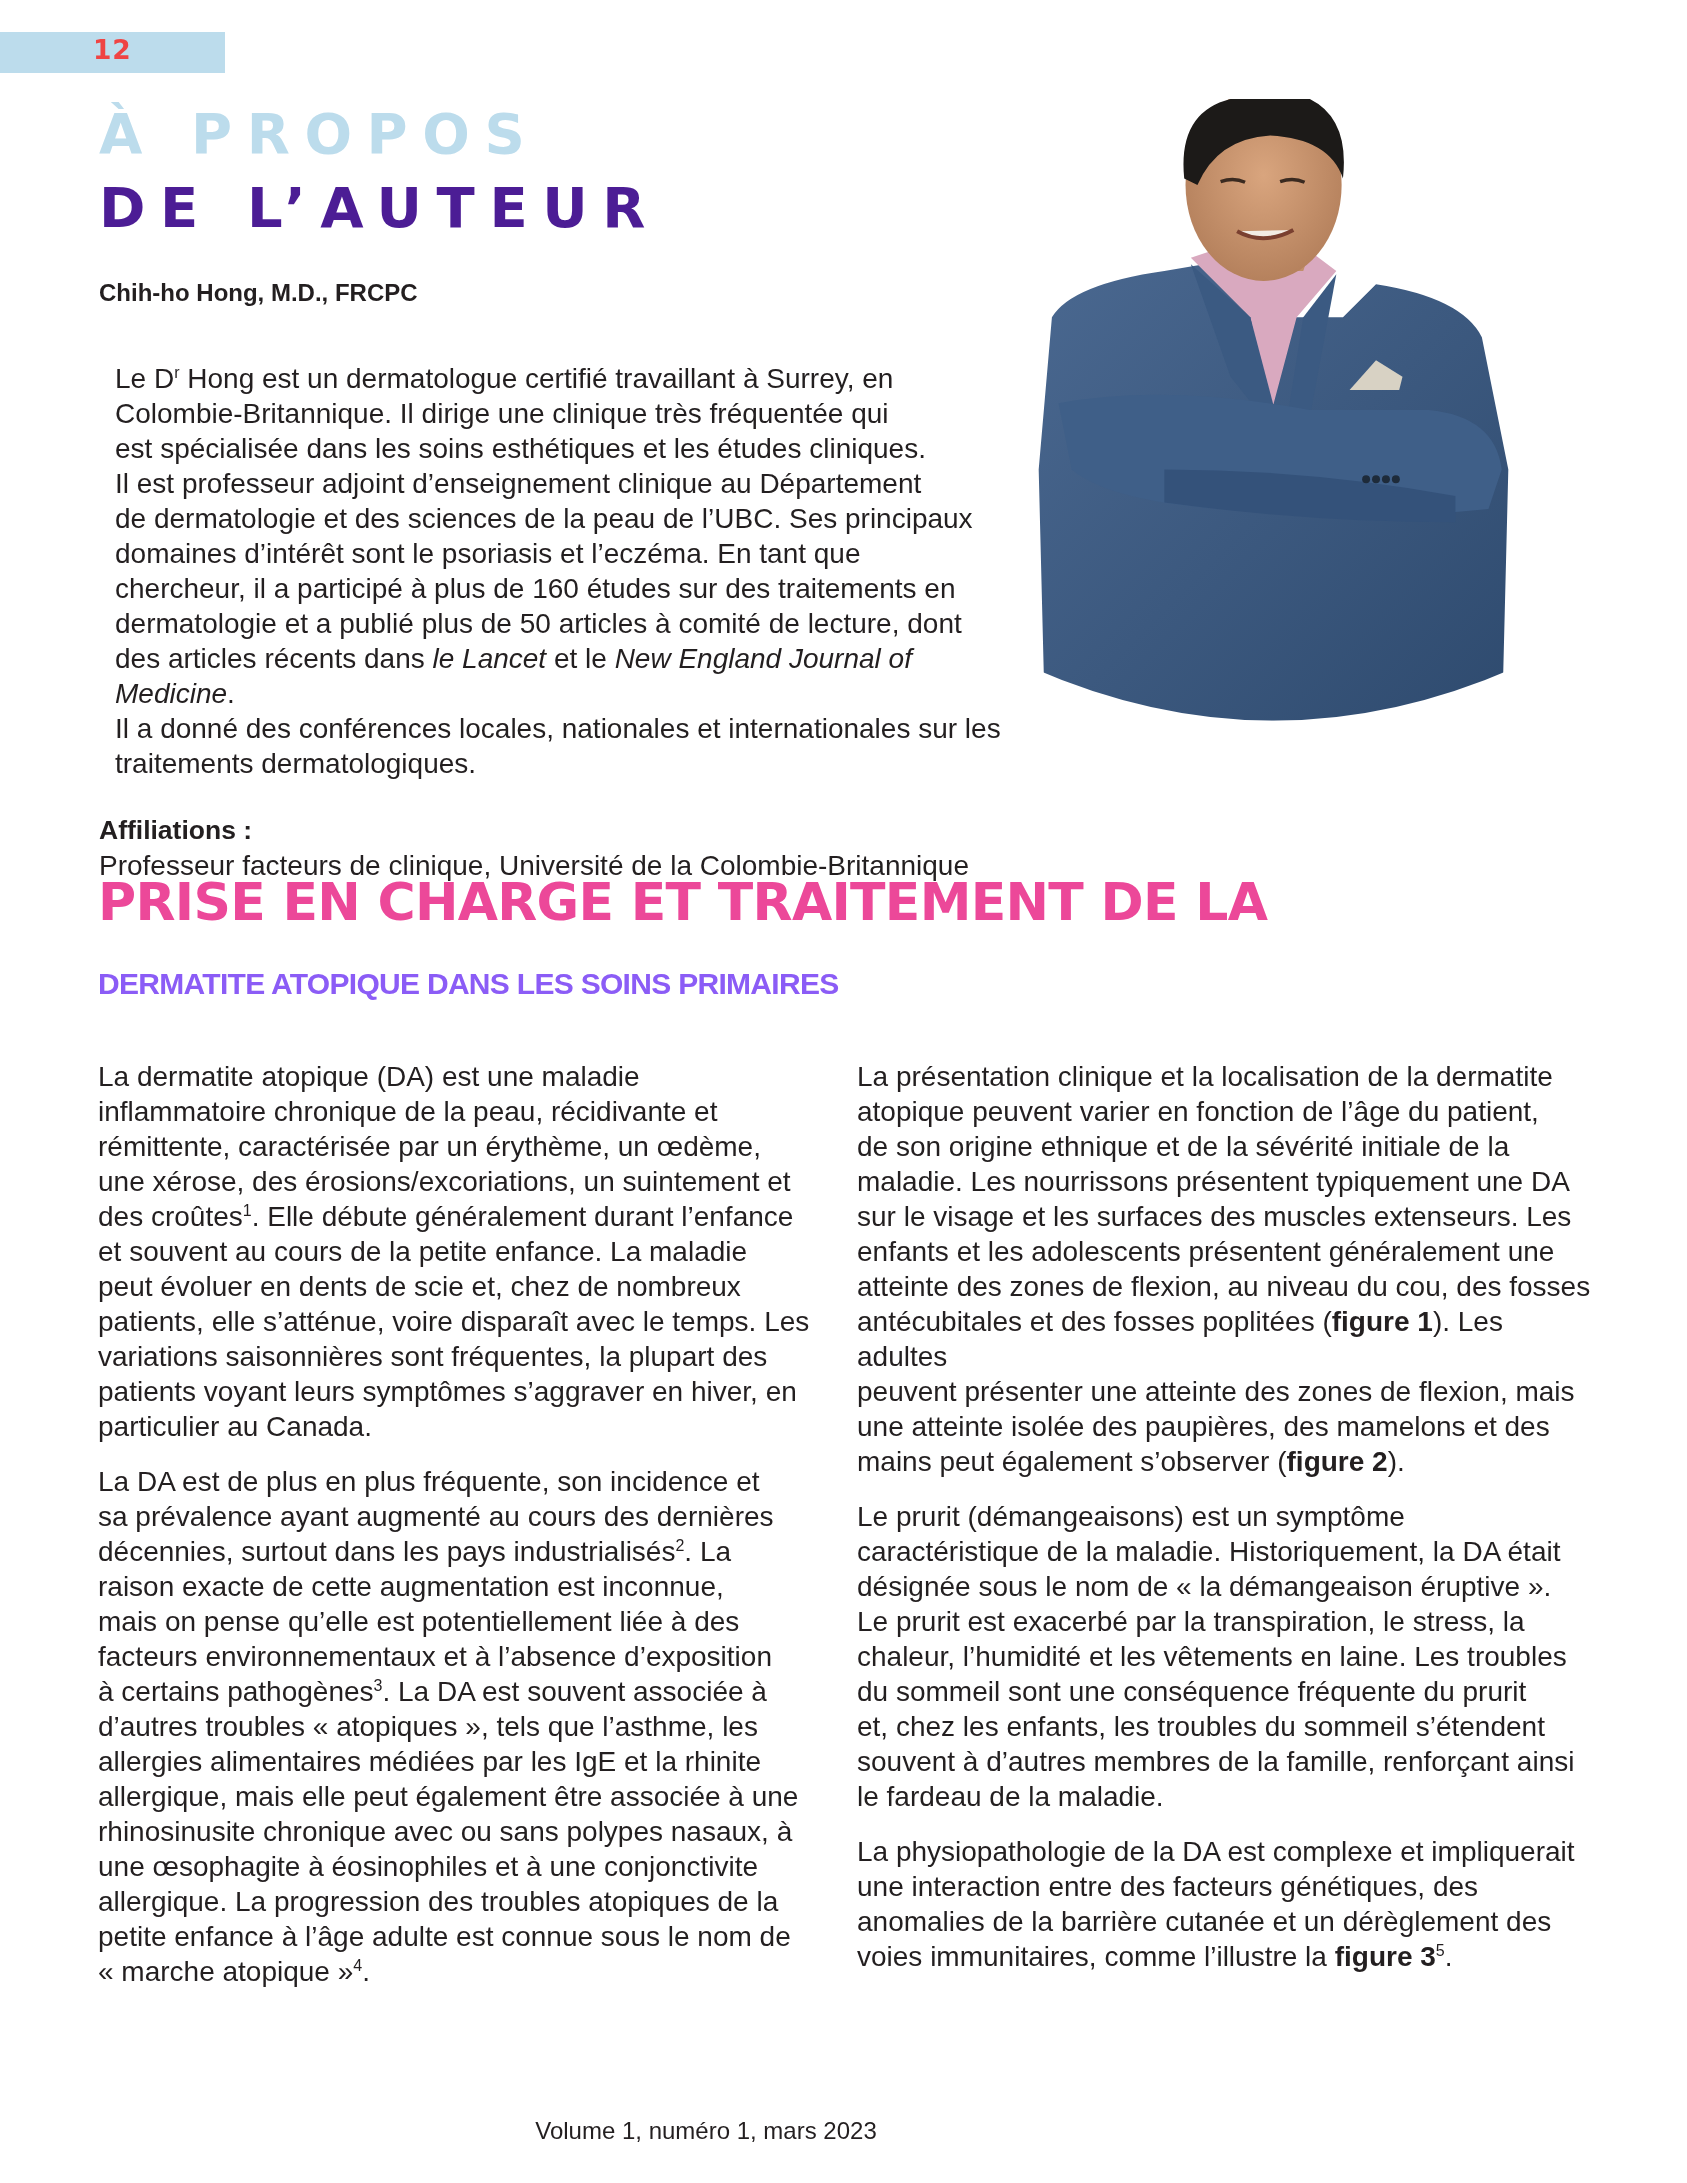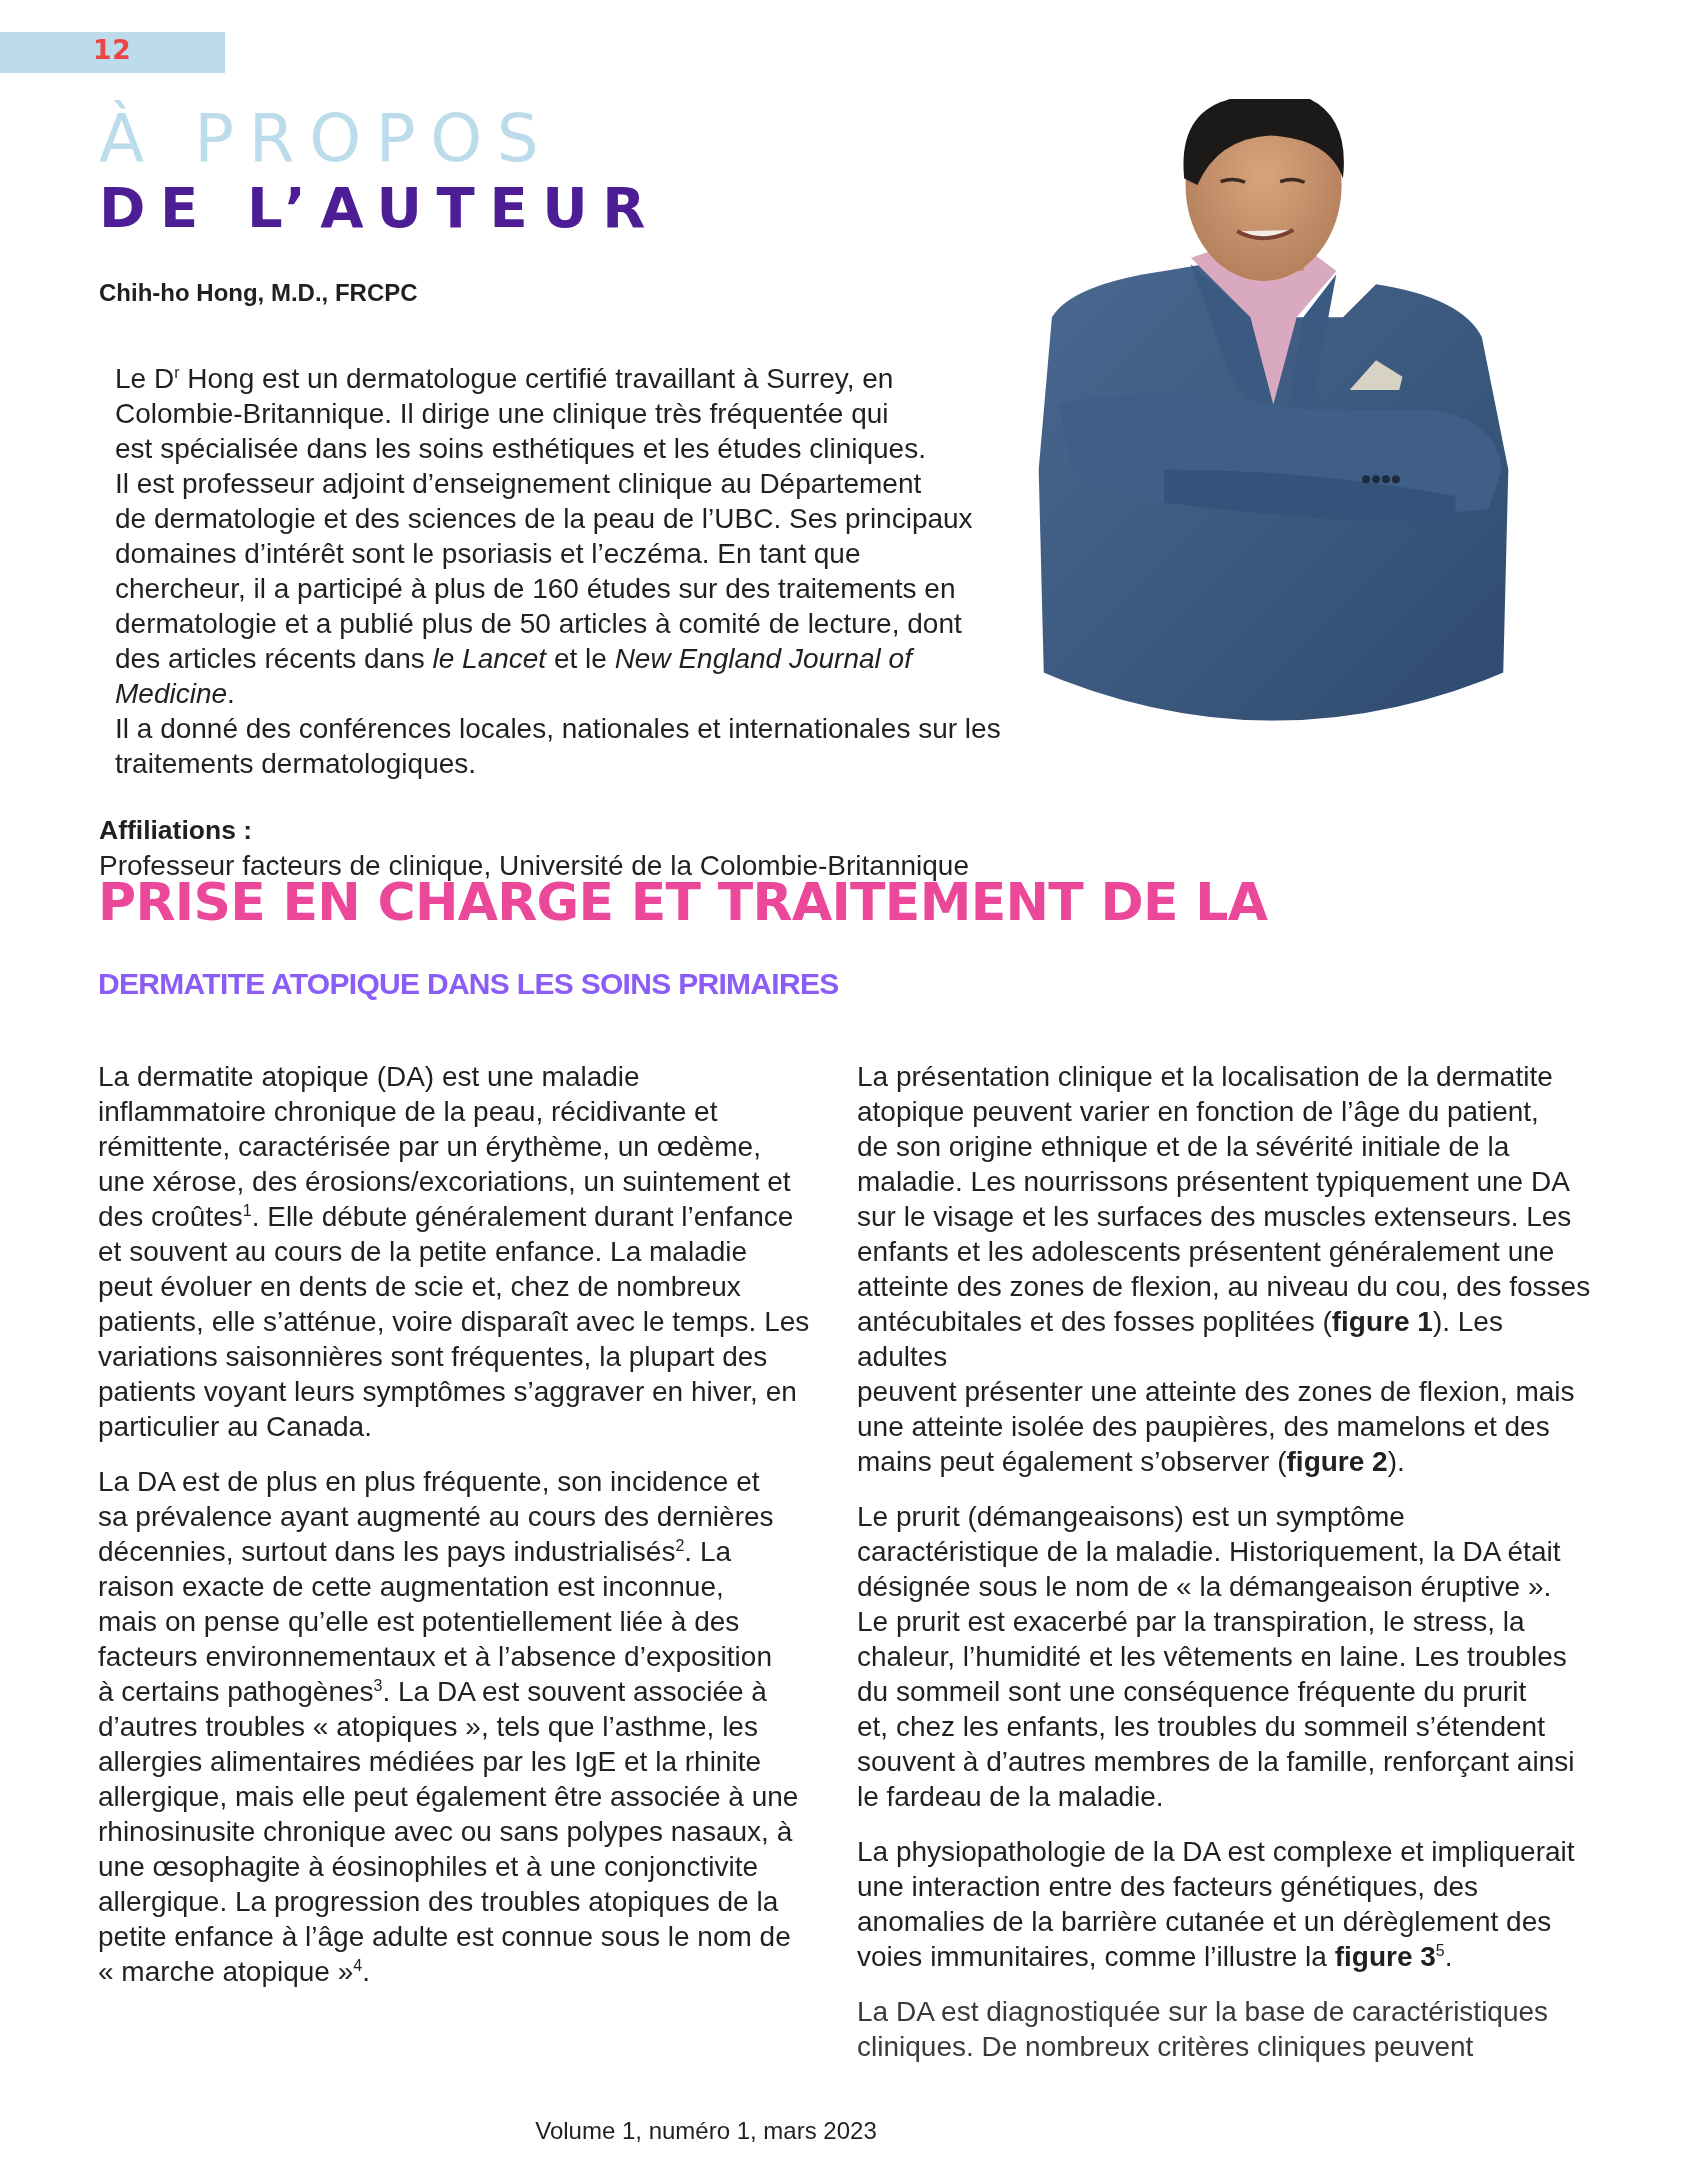--- a/index.html
+++ b/index.html
@@ -1,21 +1,21 @@
 <!DOCTYPE html>
 <html style="font-size:10.6px"><head>
 <meta charset="utf-8">
 <style>
   html, body { margin:0; padding:0; background:#ffffff; }
   body { width:1687px; height:2183px; position:relative; overflow:hidden;
          font-family:"Liberation Sans", "DejaVu Sans", sans-serif; color:#231f20; }
   .page-num-box { position:absolute; left:0; top:32px; width:225px; height:41px; background:#bcdcec; }
   .page-num { position:absolute; left:93px; top:34px; font-size:26.5px; font-weight:bold; color:#ef4444;
               font-family:"DejaVu Sans", sans-serif; letter-spacing:0.7px; }
-  .about-1 { position:absolute; left:99px; top:106px; font-size:66px; font-weight:normal; color:#bcdcec;
+  .about-1 { position:absolute; left:99px; top:106px; font-size:56px; font-weight:bold; color:#bcdcec;
              letter-spacing:14.6px; font-family:"DejaVu Sans", sans-serif; line-height:1; }
   .about-2 { position:absolute; left:99px; top:180px; font-size:56px; font-weight:bold; color:#4c1d95;
              letter-spacing:14.6px; font-family:"DejaVu Sans", sans-serif; line-height:1; }
   .author-name { position:absolute; left:99px; top:279px; font-size:24px; font-weight:bold;
                  font-family:"Liberation Sans", sans-serif; }
   .bio { position:absolute; left:99px; top:345px; width:926px; font-size:28px; line-height:35px;
          font-family:"Liberation Sans", sans-serif; }
   .bio p { margin:16px; white-space:pre-line; }
   .photo { position:absolute; left:1032px; top:99px; width:483px; height:635px; }
   .affil-label { position:absolute; left:99px; top:815px; font-size:26.5px; font-weight:bold; }
@@ -156,18 +156,16 @@
 Le prurit est exacerbé par la transpiration, le stress, la
 chaleur, l’humidité et les vêtements en laine. Les troubles
 du sommeil sont une conséquence fréquente du prurit
 et, chez les enfants, les troubles du sommeil s’étendent
 souvent à d’autres membres de la famille, renforçant ainsi
 le fardeau de la maladie.</p>
   <p><span>La physiopathologie de la DA est complexe et impliquerait
 une interaction entre des facteurs génétiques, des
 anomalies de la barrière cutanée et un dérèglement des
 voies immunitaires, comme l’illustre la </span><b>figure 3</b><sup>5</sup><span>.</span></p>
-  <p class="last">La DA est diagnostiquée sur la base de caractéristiques
-cliniques. De nombreux critères cliniques peuvent</p>
 </div>
 
 <div class="footer">Volume 1, numéro 1, mars 2023</div>
 
 
 </body></html>

